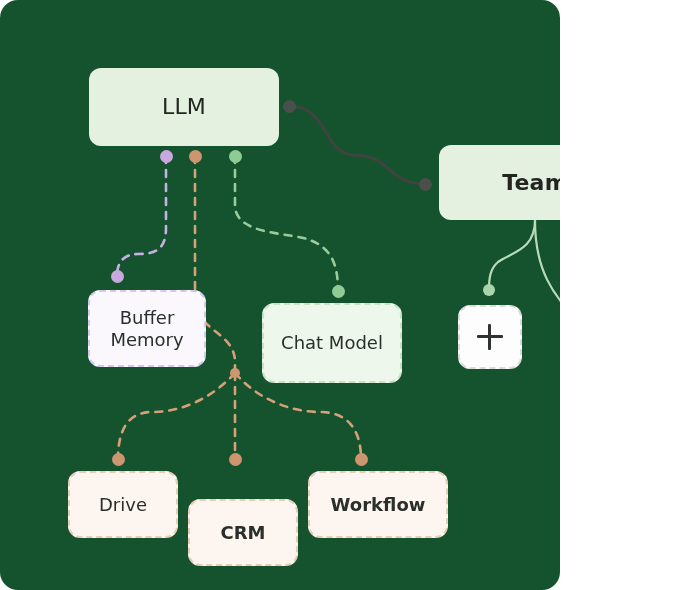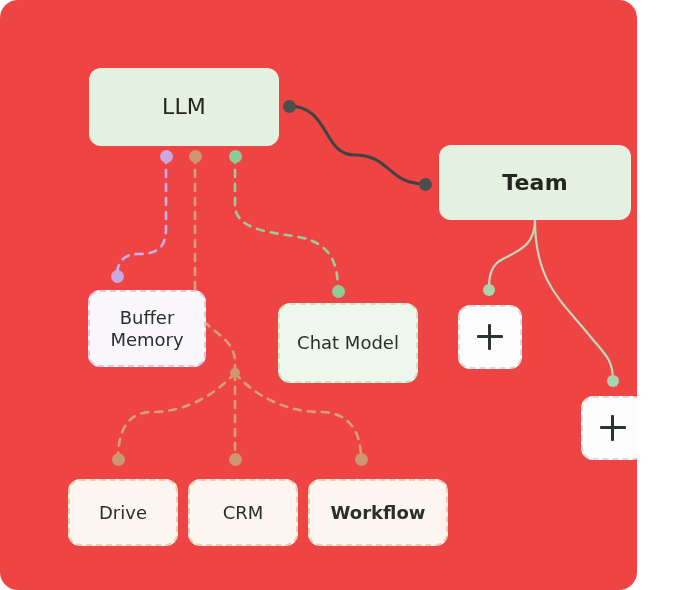--- a/index.html
+++ b/index.html
@@ -2,23 +2,23 @@
 <html><head>
 <meta charset="utf-8">
 <style>
   html, body {
     margin: 0;
     padding: 0;
     background: #ffffff;
   }
   #canvas {
     position: relative;
-    width: 637px;
+    width: 560px;
     height: 590px;
-    background: #ef4444;
+    background: #14532d;
     border-radius: 18px;
     overflow: hidden;
     font-family: "DejaVu Sans", sans-serif;
   }
   #edges {
     position: absolute;
     left: 0;
     top: 0;
     width: 700px;
     height: 590px;
@@ -55,21 +55,20 @@
     background: #faf8fd;
     border-color: #d6c7ec;
   }
   .node.tone-green {
     background: #eef7ec;
     border-color: #c6e3c4;
   }
   .node.tone-orange {
     background: #fdf5ef;
     border-color: #e8cdb4;
-    margin-top: 8px;
   }
   .node.tone-neutral {
     background: #fdfdfd;
     border-color: #d9dbd9;
     border-width: 2px;
   }
   .plusglyph {
     display: block;
     width: 26px;
     height: 26px;
@@ -115,27 +114,27 @@
       <div class="node primary" style="left: 89px; top: 68px; width: 190px; height: 78px;">
         <span style="white-space: pre-line;">LLM</span>
       </div>
       <div class="node primary" style="left: 439px; top: 145px; width: 192px; height: 75px;">
         <span style="white-space: pre-line; font-weight: bold;">Team</span>
       </div>
       <div class="node dashed tone-purple" style="left: 88px; top: 290px; width: 118px; height: 77px;">
         <span style="white-space: pre-line;">Buffer
 Memory</span>
       </div>
-      <div class="node dashed tone-green" style="left: 278px; top: 303px; width: 140px; height: 80px;">
+      <div class="node dashed tone-green" style="left: 262px; top: 303px; width: 140px; height: 80px;">
         <span style="white-space: pre-line;">Chat Model</span>
       </div>
       <div class="node dashed tone-orange" style="left: 68px; top: 471px; width: 110px; height: 67px;">
         <span style="white-space: pre-line;">Drive</span>
       </div>
-      <div class="node dashed tone-orange" style="left: 188px; top: 471px; width: 110px; height: 67px;">
+      <div class="node dashed tone-orange" style="left: 188px; top: 499px; width: 110px; height: 67px; font-weight: bold;">
         <span style="white-space: pre-line;">CRM</span>
       </div>
       <div class="node dashed tone-orange" style="left: 308px; top: 471px; width: 140px; height: 67px; font-weight: bold;">
         <span style="white-space: pre-line;">Workflow</span>
       </div>
       <div class="node dashed tone-neutral" style="left: 458px; top: 305px; width: 64px; height: 64px;">
         <span class="plusglyph"></span>
       </div>
       <div class="node dashed tone-neutral" style="left: 581px; top: 396px; width: 64px; height: 64px;">
         <span class="plusglyph"></span>

